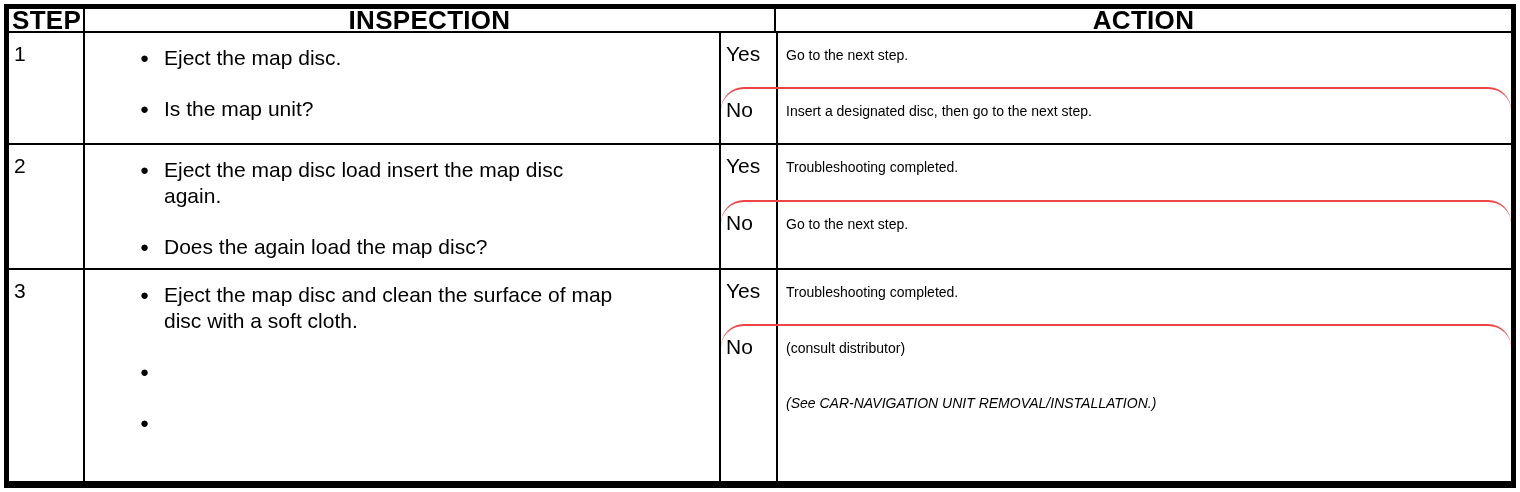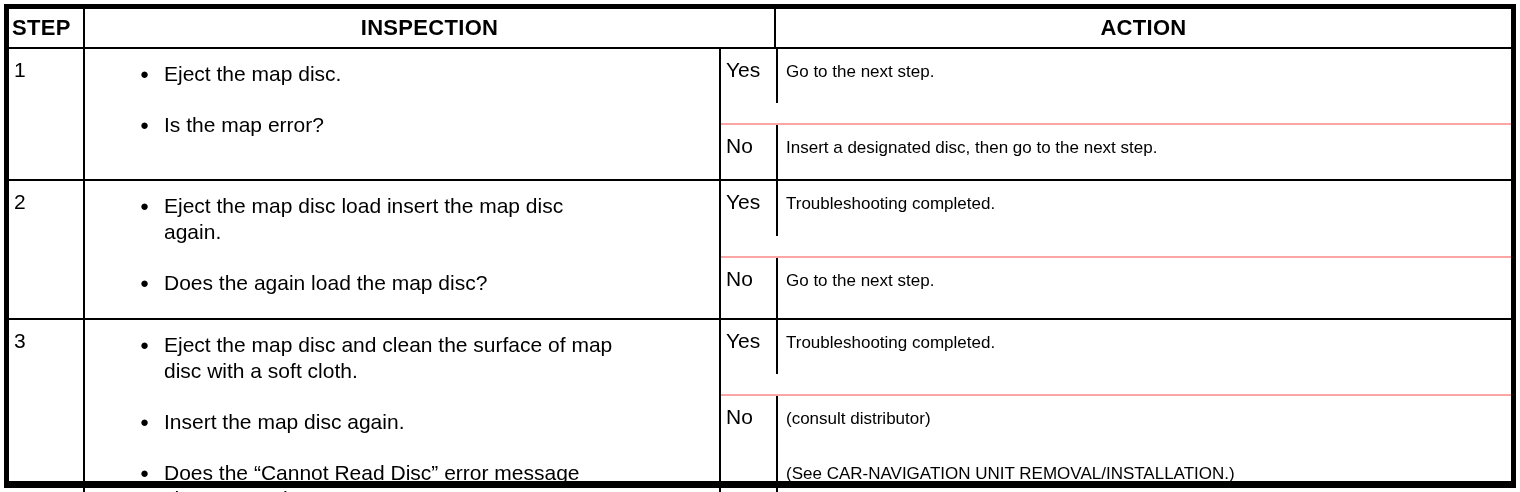--- a/index.html
+++ b/index.html
@@ -16,24 +16,24 @@
     width: 1512px; height: 484px;
     border: 5px solid #000;
     border-bottom-width: 7px;
     background: #fff;
     display: flex;
     flex-direction: column;
   }
   
   .header-row {
     display: flex;
-    height: 40px;
+    height: 24px;
     border-bottom: 2px solid #000;
     font-weight: bold;
-    font-size: 22px;
+    font-size: 26px;
     letter-spacing: 0.3px;
     flex: none;
   }
   .h-step {
     width: 74px; flex: none;
     display: flex; align-items: center;
     padding-left: 3px;
   }
   .h-inspection {
     width: 691px; flex: none;
@@ -74,38 +74,37 @@
   }
   .insp-text {
     margin-left: 15px;
     max-width: 460px;
   }
   .outcomes {
     flex: 1;
     border-left: 2px solid #000;
     display: flex;
     flex-direction: column;
-    gap: 20px;
   }
   .outcome { display: flex; flex: none; }
-  .outcome + .outcome { border-top: 2px solid #fca5a5; }
+  .outcome + .outcome { border-top: 2px solid #ef4444; border-radius: 23px; }
   .outcome.grow { flex: 1; }
   .c-answer {
     width: 55px; flex: none;
     font-size: 21px;
     padding: 9px 0 0 5px;
   }
   .c-action {
     flex: 1;
     border-left: 2px solid #000;
-    font-size: 17px;
+    font-size: 14px;
     line-height: 27px;
     padding: 9px 10px 18px 8px;
   }
-  .action-note { margin-top: 28px; }
+  .action-note { margin-top: 28px; font-style: italic; }
   
   .r1 .o-yes { min-height: 48px; }
   .r1 .o-no  { min-height: 51px; }
   .r2 .o-yes { min-height: 55px; }
   .r2 .o-no  { min-height: 62px; }
   .r3 .o-yes { min-height: 47px; }
 </style>
 </head>
 <body>
 
@@ -119,21 +118,21 @@
 
   <div class="body-row r1">
     <div class="c-step">1</div>
     <div class="c-inspection">
       <div class="insp-item">
         <span class="bullet">●</span>
         <span class="insp-text">Eject the map disc.</span>
       </div>
       <div class="insp-item">
         <span class="bullet">●</span>
-        <span class="insp-text">Is the map error?</span>
+        <span class="insp-text">Is the map unit?</span>
       </div>
     </div>
     <div class="outcomes">
       <div class="outcome o-yes">
         <div class="c-answer">Yes</div>
         <div class="c-action">
           <div>Go to the next step.</div>
         </div>
       </div>
       <div class="outcome o-no grow">
@@ -175,25 +174,23 @@
 
   <div class="body-row r3 last">
     <div class="c-step">3</div>
     <div class="c-inspection">
       <div class="insp-item">
         <span class="bullet">●</span>
         <span class="insp-text">Eject the map disc and clean the surface of map disc with a soft cloth.</span>
       </div>
       <div class="insp-item">
         <span class="bullet">●</span>
-        <span class="insp-text">Insert the map disc again.</span>
-      </div>
-      <div class="insp-item">
-        <span class="bullet">●</span>
-        <span class="insp-text">Does the “Cannot Read Disc” error message show up on the screen?</span>
+      </div>
+      <div class="insp-item">
+        <span class="bullet">●</span>
       </div>
     </div>
     <div class="outcomes">
       <div class="outcome o-yes">
         <div class="c-answer">Yes</div>
         <div class="c-action">
           <div>Troubleshooting completed.</div>
         </div>
       </div>
       <div class="outcome o-no grow">

